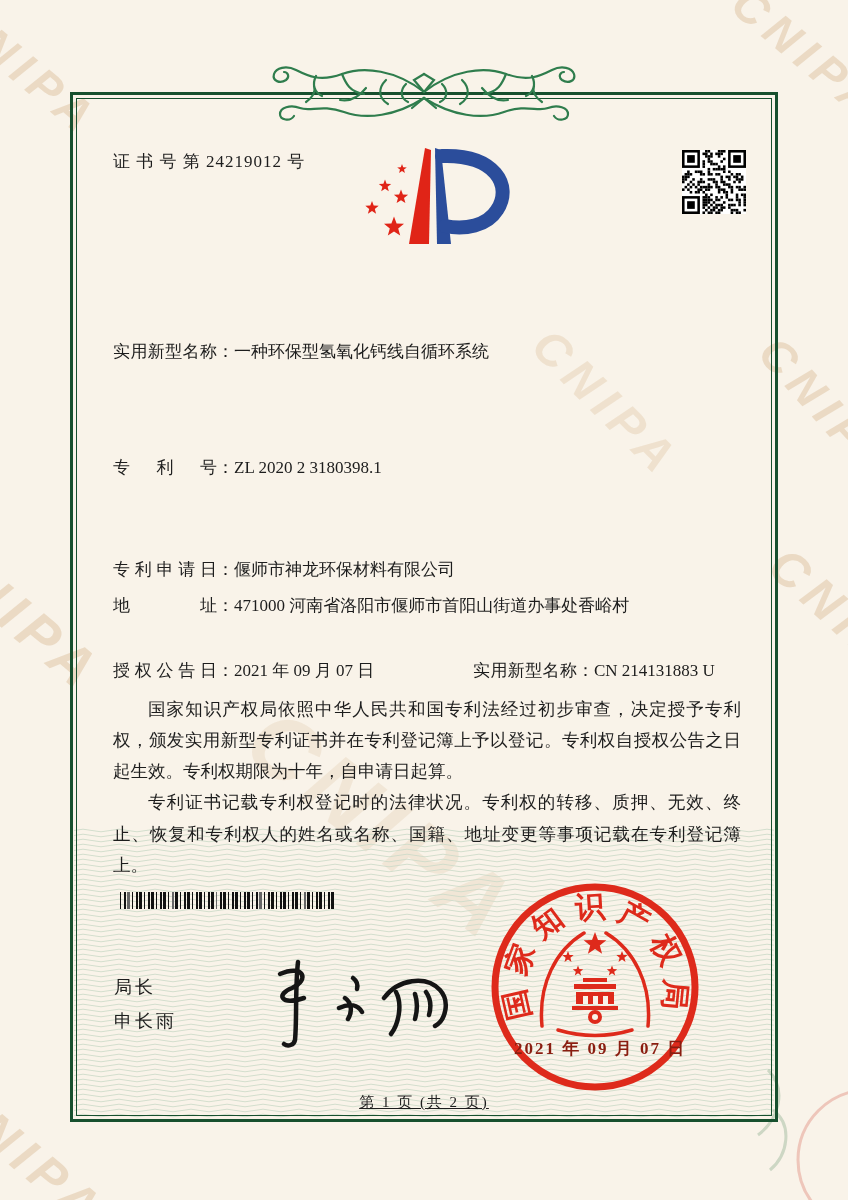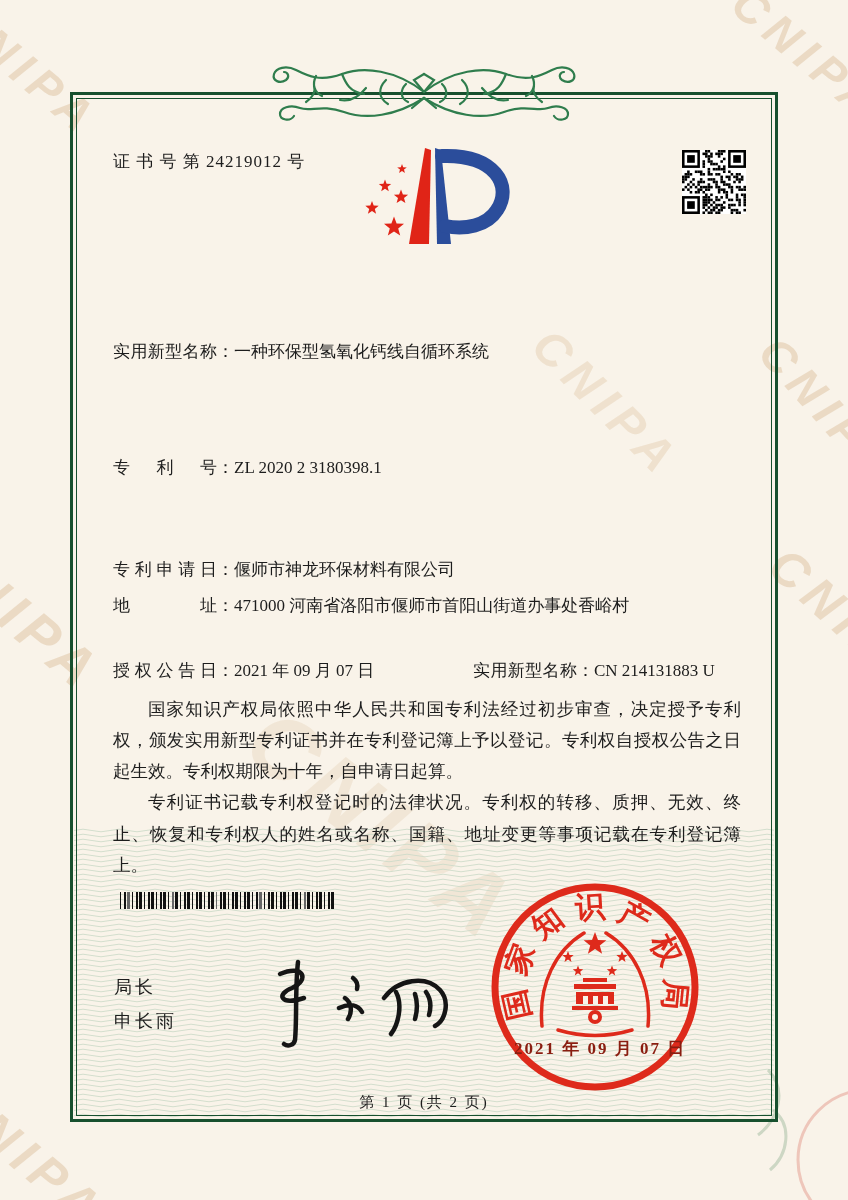--- a/index.html
+++ b/index.html
@@ -37,21 +37,21 @@
   
   .officer{position:absolute;left:114px;top:970px;font-family:"Liberation Sans","DejaVu Sans",sans-serif;
       font-size:18px;letter-spacing:3px;line-height:1.9;z-index:4;}
   .signature{position:absolute;left:250px;top:936px;z-index:4;}
   
   .seal{position:absolute;left:488px;top:880px;z-index:4;}
   .seal-date{position:absolute;left:498px;top:1037px;width:204px;text-align:center;
       font-size:17px;font-weight:bold;letter-spacing:2px;color:#8a1d10;z-index:5;}
   
   .page-info{position:absolute;left:0;top:1093px;width:100%;text-align:center;font-size:15px;
-      letter-spacing:2px;z-index:3;}
+      letter-spacing:2px;z-index:3;text-decoration:underline;}
   .footer-note{position:absolute;left:330px;top:1136px;width:258px;height:42px;background:#fdfaf2;
       display:flex;align-items:center;justify-content:center;font-size:17px;letter-spacing:3px;z-index:3;}
   .corner-flourish{position:absolute;right:-40px;top:1050px;z-index:1;opacity:.55;}
 </style>
 </head>
 <body>
 
 <div class="page">
 
   <span class="wm" style="left:-28px;top:-10px;font-size:46px;transform:rotate(40deg);">CNIPA</span>

